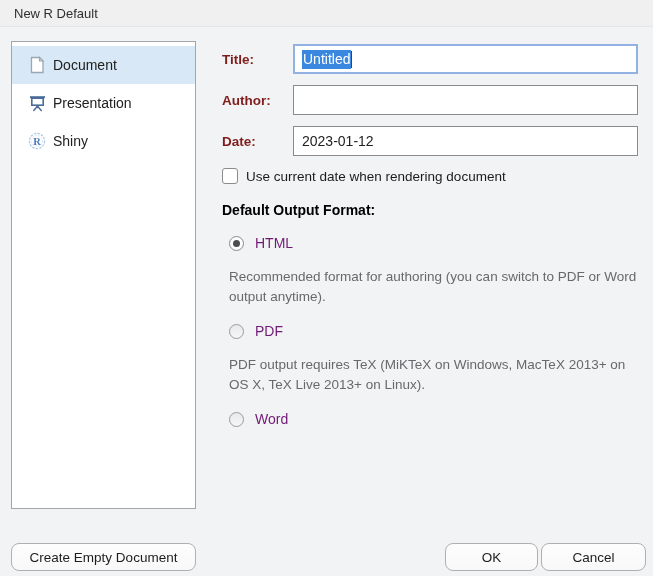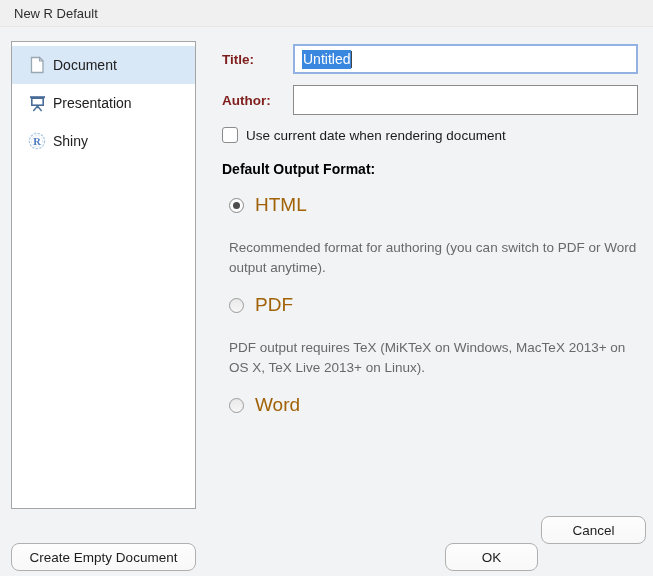--- a/index.html
+++ b/index.html
@@ -81,40 +81,40 @@
     border: 1px solid #9a9a9a;
     background: linear-gradient(#e9e9e9, #f7f7f7);
     margin-right: 11px; flex: 0 0 auto;
     display: flex; align-items: center; justify-content: center;
   }
   .radio.checked { background: #fdfdfd; border-color: #8a8a8a; }
   .radio.checked::after {
     content: ""; width: 7px; height: 7px; border-radius: 50%;
     background: #4d4d4d;
   }
-  .radio-label { font-size: 19px; color: #a16207; }
+  .radio-label { font-size: 14px; color: #701a75; }
   .radio-desc {
-    margin-top: 22px;
+    margin-top: 16px;
     font-size: 13.5px; line-height: 19.5px; color: #69696c;
     max-width: 412px;
   }
 
   
   .btn {
     position: absolute; height: 28px;
     background: linear-gradient(#fdfdfd, #f8f8f8);
     border: 1px solid #b0b0b0; border-radius: 8px;
     font-family: "Liberation Sans", sans-serif;
     font-size: 13.5px; color: #1d1d1d;
     display: flex; align-items: center; justify-content: center;
     cursor: default;
   }
   .btn-create { left: 11px; top: 543px; width: 185px; }
   .btn-ok     { left: 445px; top: 543px; width: 93px; }
-  .btn-cancel { left: 541px; top: 516px; width: 105px; }
+  .btn-cancel { left: 541px; top: 543px; width: 105px; }
 </style>
 </head>
 <body>
 
 <div class="titlebar">
   <span class="titlebar-text">New R Default</span>
 </div>
 
 <div class="sidebar">
 
@@ -165,20 +165,26 @@
       </div>
   </div>
 
   <div class="form-row">
     <span class="field-label">Author:</span>
     <div class="text-input">
         <span></span>
       </div>
   </div>
 
+  <div class="form-row" style="margin-bottom:0;">
+    <span class="field-label">Date:</span>
+    <div class="text-input">
+        <span>2023-01-12</span>
+      </div>
+  </div>
 
   <div class="check-row">
     <span class="checkbox"></span>
     <span class="check-label">Use current date when rendering document</span>
   </div>
 
   <div class="section-heading">Default Output Format:</div>
 
   <div class="radio-group">
 

